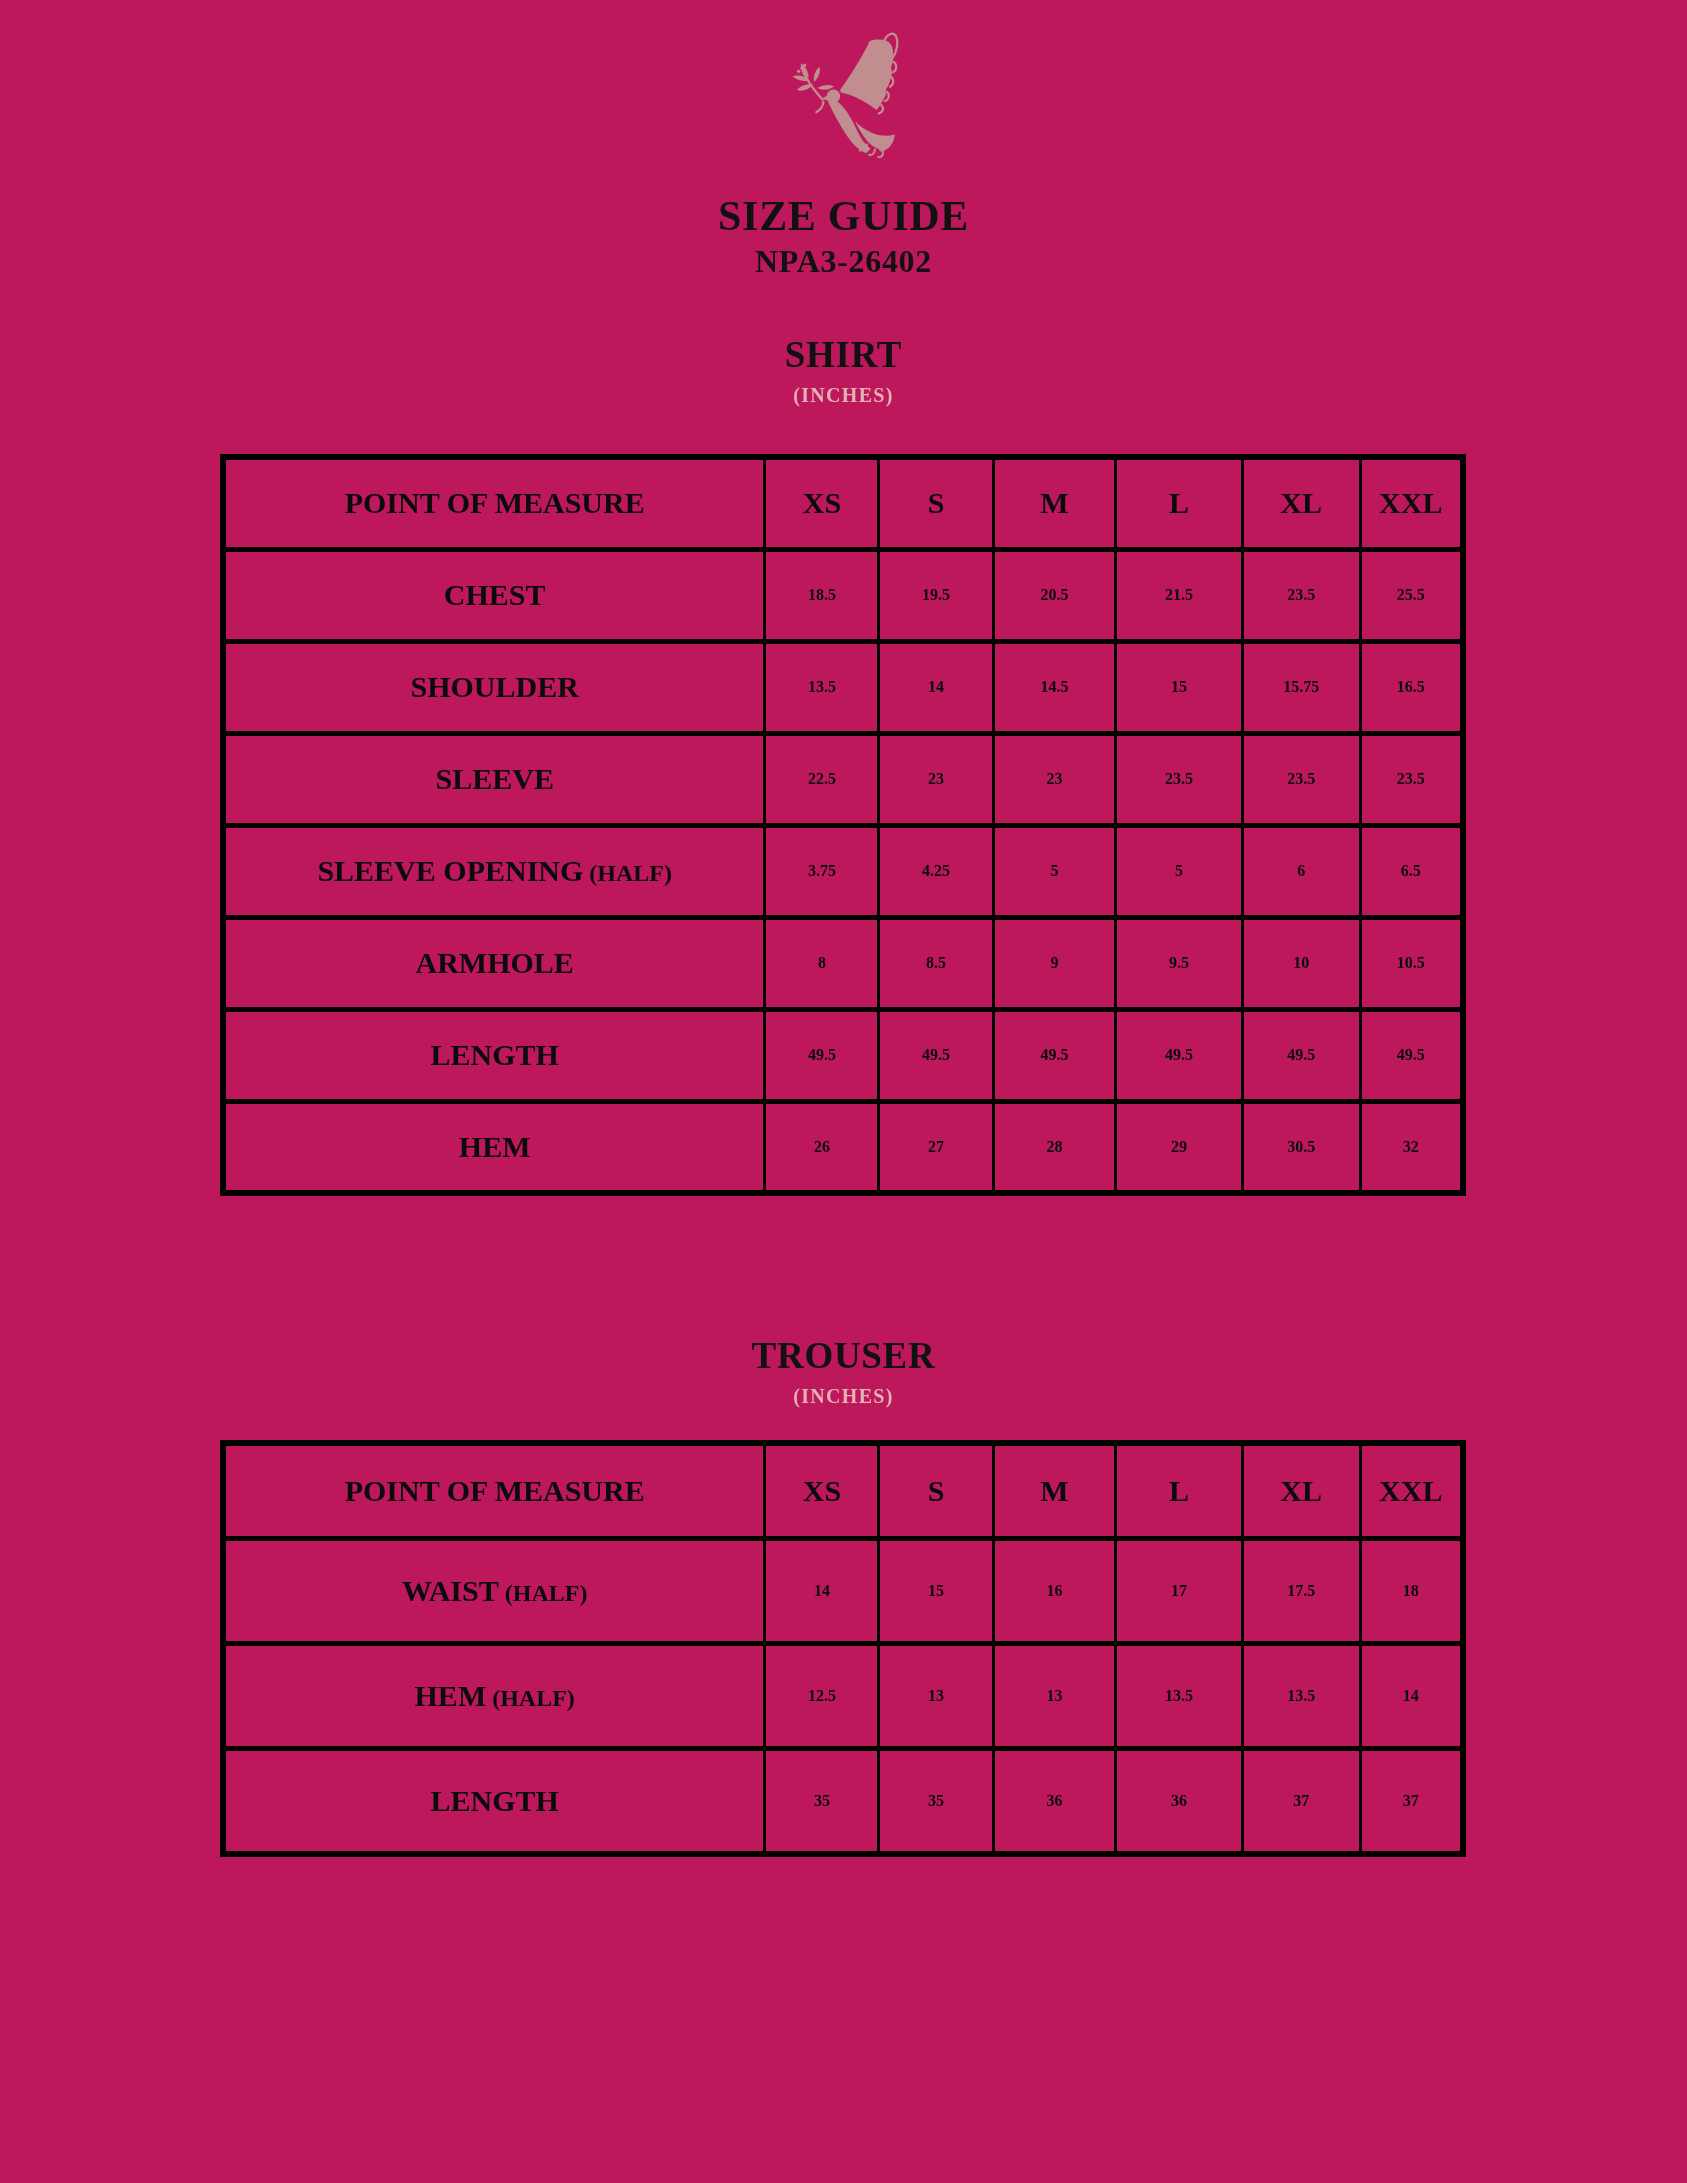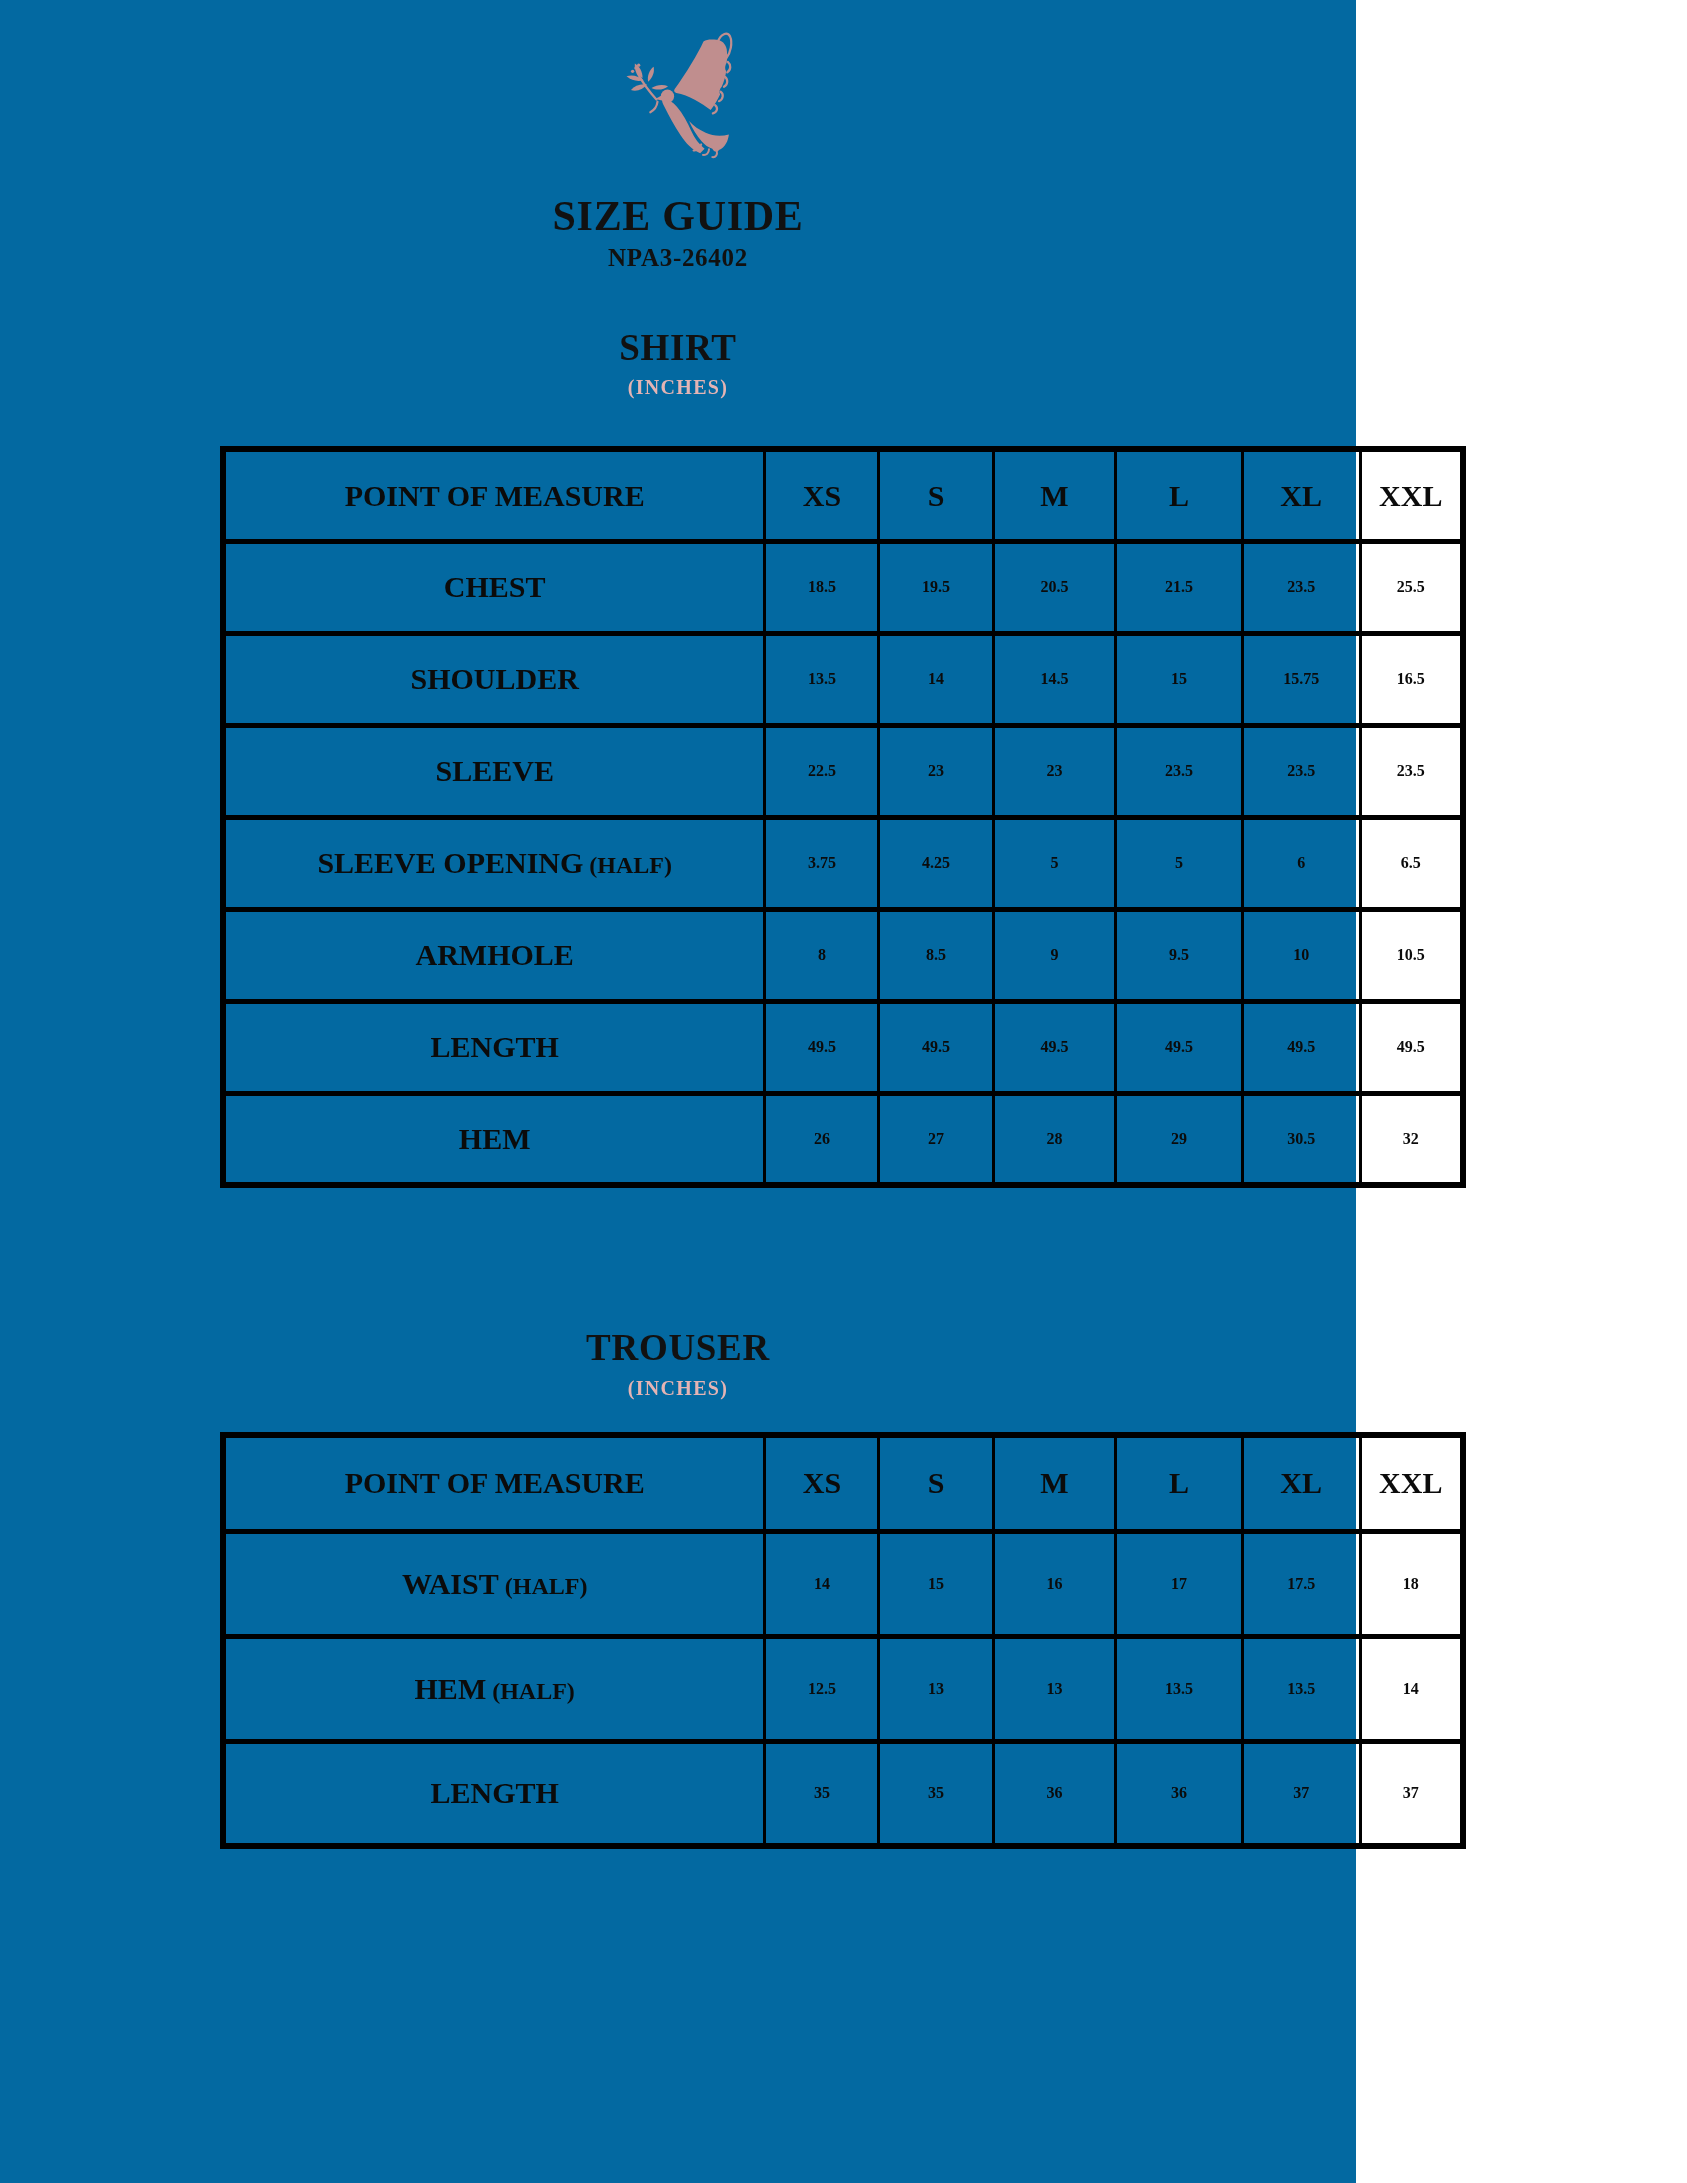--- a/index.html
+++ b/index.html
@@ -1,28 +1,28 @@
 <!DOCTYPE html>
 <html style="font-size:10.6px"><head>
 <meta charset="utf-8">
 <style>
   html,body{margin:0;padding:0;background:#ffffff;}
   body{
     width:1687px;height:2183px;overflow:hidden;
     font-family:"Liberation Serif","DejaVu Serif",serif;
     color:#111111;
   }
-  .page{position:relative;width:1356px;height:2183px;background:#0369a1;}
+  .page{position:relative;width:1687px;height:2183px;background:#be185d;}
 
   .masthead{padding-top:26.5px;text-align:center;}
   .logo-wrap{display:inline-block;}
   svg.dove{width:126px;height:155px;display:block;margin:0 auto;}
 
   .page-title{font-size:42px;line-height:1.1;font-weight:700;margin:9.3px 0 0;letter-spacing:0.7px;}
-  .product-code{font-size:25px;line-height:1.1;font-weight:700;margin-top:5.3px;letter-spacing:0.7px;}
+  .product-code{font-size:32px;line-height:1.1;font-weight:700;margin-top:5.3px;letter-spacing:0.7px;}
 
   .section-head{text-align:center;}
   #shirt-head{margin-top:56px;}
   #trouser-head{margin-top:140px;}
   .section-title{font-size:37px;line-height:1.1;font-weight:700;margin:7px;letter-spacing:0.7px;text-align:center;}
   .unit-label{font-size:20px;line-height:1.1;font-weight:700;margin-top:8px;letter-spacing:1.3px;color:#e4b4b4;}
 
   table.size-table{
     border-collapse:collapse;table-layout:fixed;
     margin-left:220px;width:1246px;

